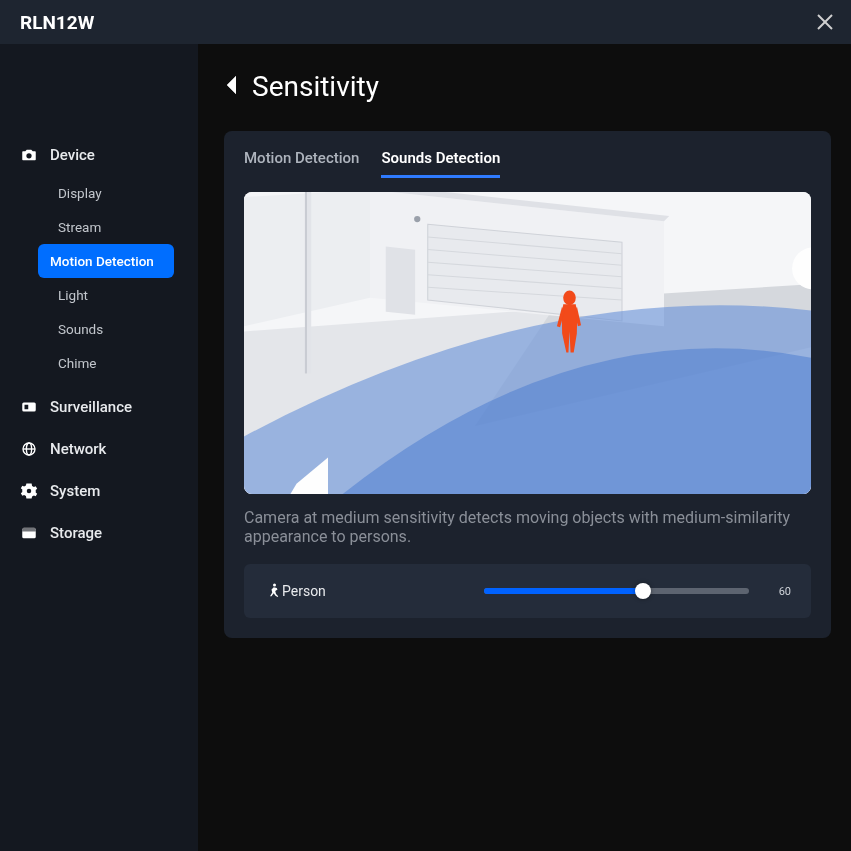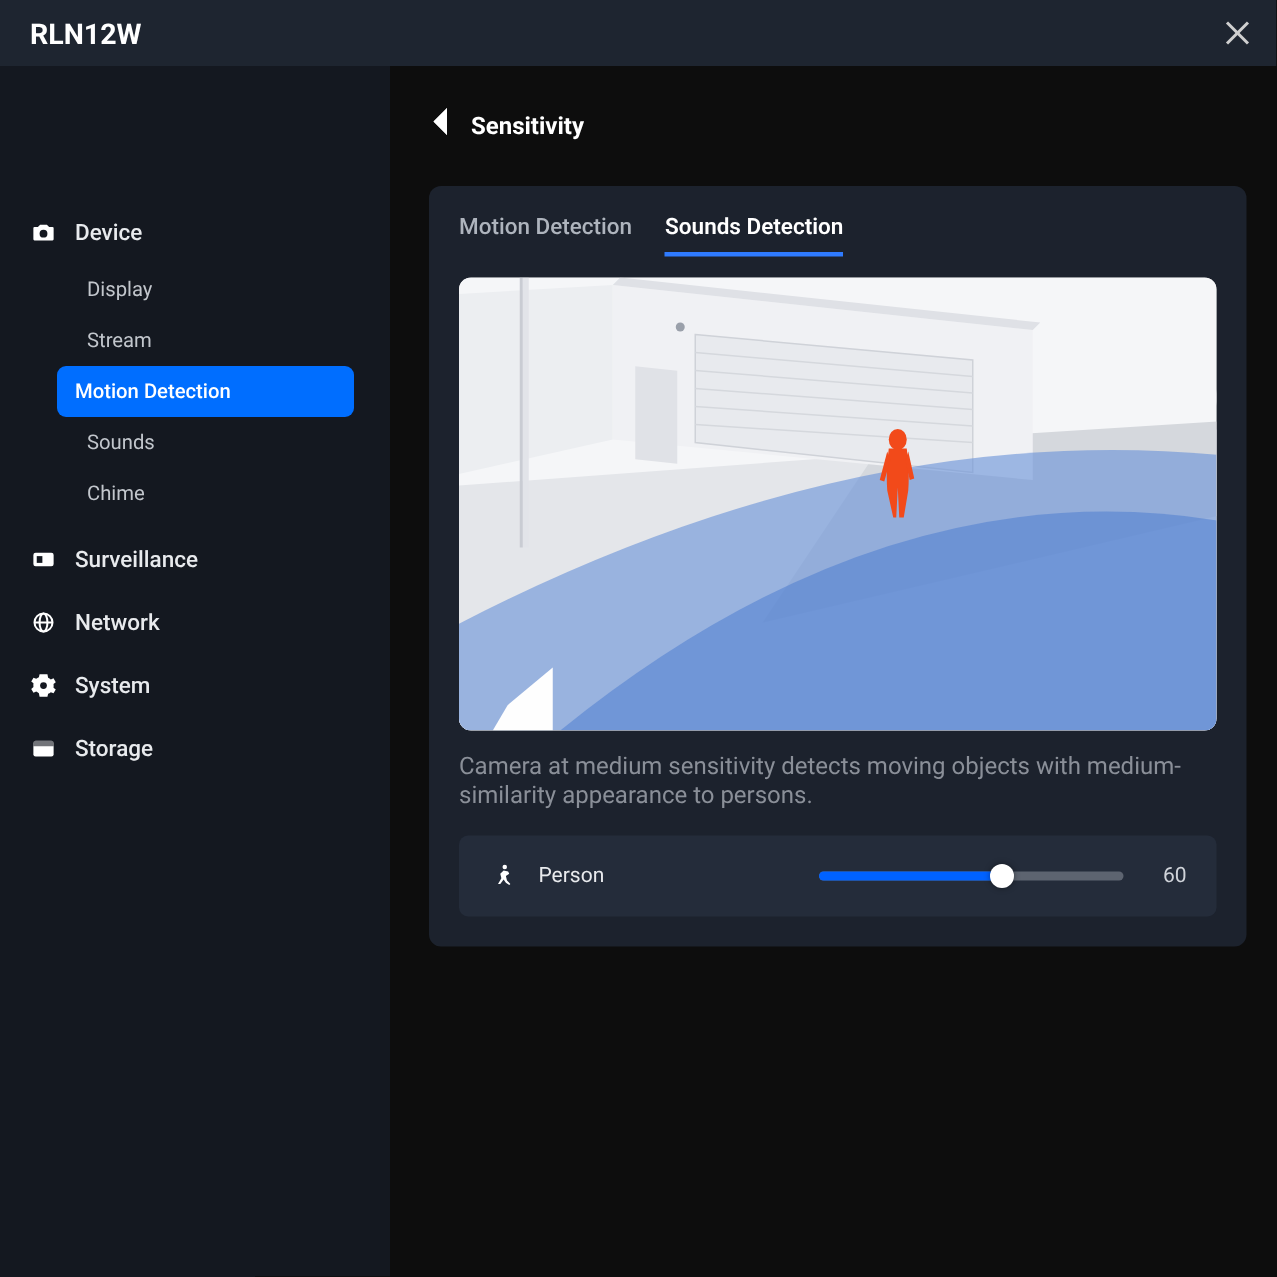--- a/index.html
+++ b/index.html
@@ -30,21 +30,21 @@
     color: #d0d0d0;
   }
   .close-icon svg { display: block; }
 
   .body {
     display: flex;
     height: calc(100% - 44px);
   }
 
   .sidebar {
-    width: 260px;
+    width: 198px;
     background: #141820;
     padding-top: 90px;
   }
 
   .nav-section {
     display: flex;
     align-items: center;
     gap: 12px;
     padding: 12px 20px;
     font-size: 15px;
@@ -86,22 +86,22 @@
     display: flex;
     align-items: center;
     gap: 12px;
     margin-bottom: 28px;
   }
   .back-icon {
     cursor: pointer;
     color: #fff;
   }
   .page-title {
-    font-size: 16px;
-    font-weight: 700;
+    font-size: 28px;
+    font-weight: 400;
     color: #fff;
   }
 
   .panel {
     background: #1c222d;
     border-radius: 8px;
     padding: 18px 20px 20px 20px;
   }
 
   .tabs {
@@ -142,21 +142,21 @@
   .slider-card {
     background: #242c3a;
     border-radius: 6px;
     padding: 18px 20px;
     display: flex;
     align-items: center;
   }
   .slider-label-group {
     display: flex;
     align-items: center;
-    gap: 15px;
+    gap: 0;
     width: 220px;
   }
   .slider-label {
     font-size: 14px;
     color: #e8eaed;
   }
   .slider-track-wrap {
     flex: 1;
     display: flex;
     align-items: center;
@@ -182,21 +182,21 @@
     top: 50%;
     left: 60%;
     transform: translate(-50%, -50%);
     width: 16px;
     height: 16px;
     background: #fff;
     border-radius: 50%;
     box-shadow: 0 0 4px rgba(0,0,0,0.4);
   }
   .slider-value {
-    font-size: 14px;
+    font-size: 11px;
     color: #cfd3d9;
     width: 24px;
     text-align: right;
   }
 </style>
 </head>
 <body>
 
 <div class="header">
   <div class="header-title">RLN12W</div>
@@ -217,20 +217,21 @@
         <path d="M4 7h3l2-2h6l2 2h3a1 1 0 0 1 1 1v10a1 1 0 0 1-1 1H4a1 1 0 0 1-1-1V8a1 1 0 0 1 1-1z"></path>
         <circle cx="12" cy="13" r="3.5" fill="#141820"></circle>
       </svg>
       <span>Device</span>
     </div>
 
     <ul class="subnav">
       <li>Display</li>
       <li>Stream</li>
       <li class="active">Motion Detection</li>
+      <li>Light</li>
       <li>Sounds</li>
       <li>Chime</li>
     </ul>
 
     <div class="nav-section">
       <svg width="18" height="18" viewBox="0 0 24 24" fill="#fff">
         <rect x="3" y="6" width="18" height="12" rx="2"></rect>
         <rect x="6" y="9" width="5" height="6" fill="#141820"></rect>
       </svg>
       <span>Surveillance</span>

